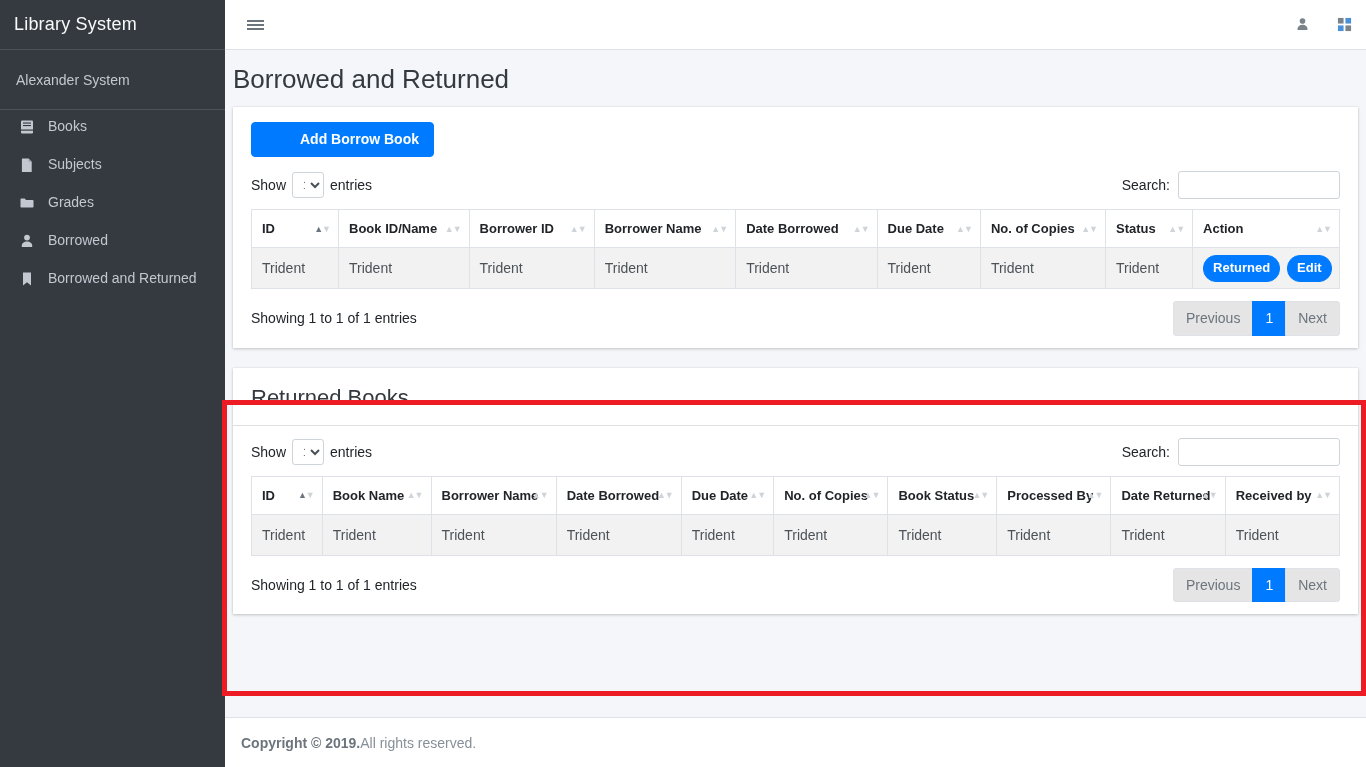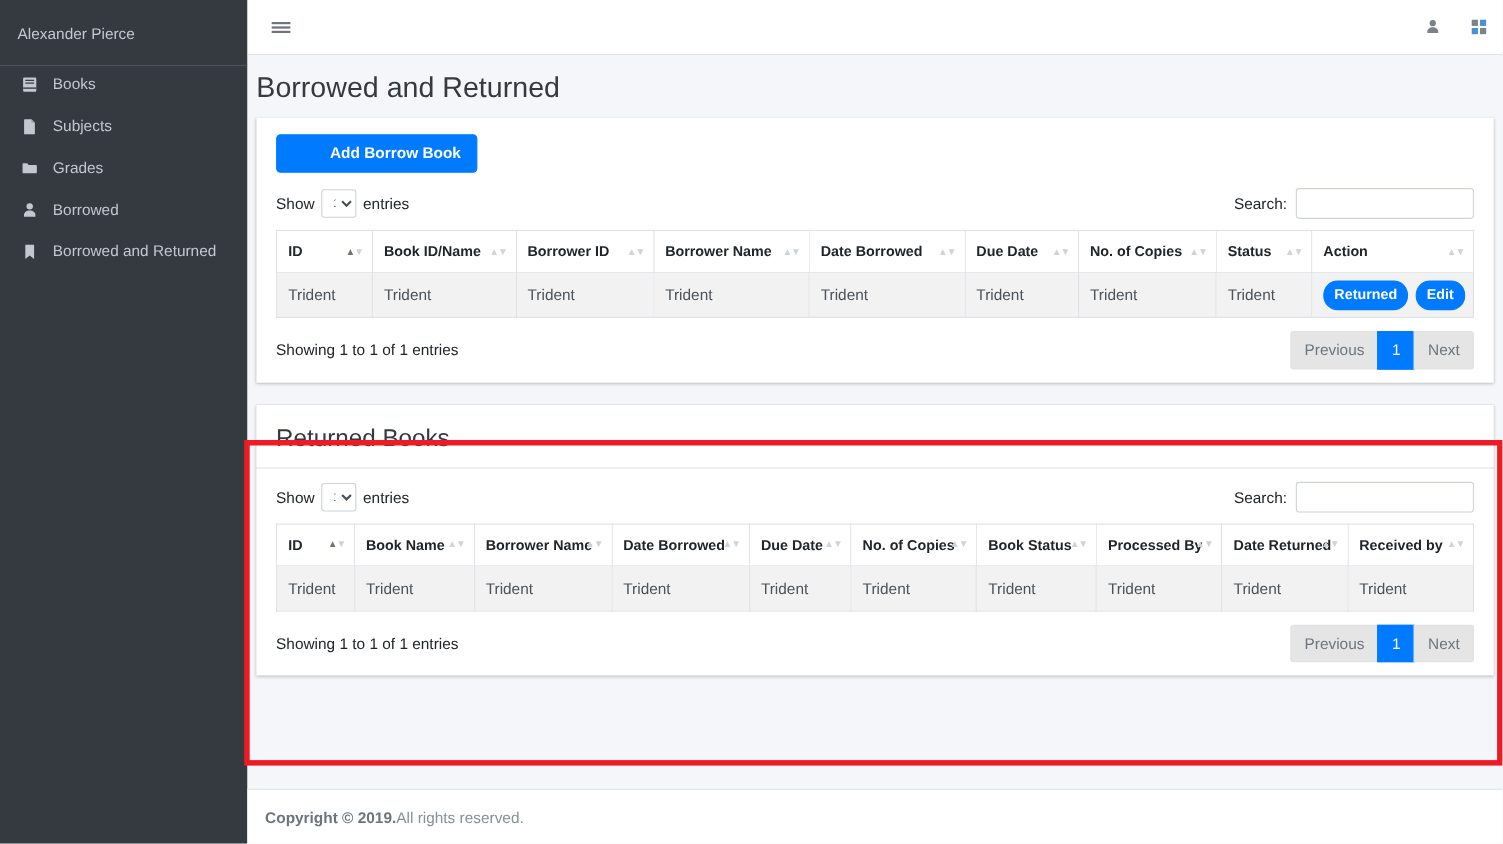--- a/index.html
+++ b/index.html
@@ -232,23 +232,26 @@
     text-align: right;
   }
   #footer b { color: #6c757d; }
 </style>
 </head>
 <body>
 
 <div id="app">
 
   <aside id="sidebar">
+    <div class="brand">
+      <span>Library System</span>
+    </div>
 
     <div class="user-panel">
-      <span>Alexander Pierce</span>
+      <span>Alexander System</span>
     </div>
 
     <nav class="nav">
 
       <div class="nav-item">
         <span class="nav-icon">
           <svg width="16" height="16" viewBox="0 0 16 16" fill="#c2c7d0">
             <rect x="2" y="1.5" width="12" height="13" rx="1"></rect>
             <rect x="4" y="3.5" width="8" height="1.1" fill="#343a40"></rect>
             <rect x="4" y="6" width="8" height="1.1" fill="#343a40"></rect>

